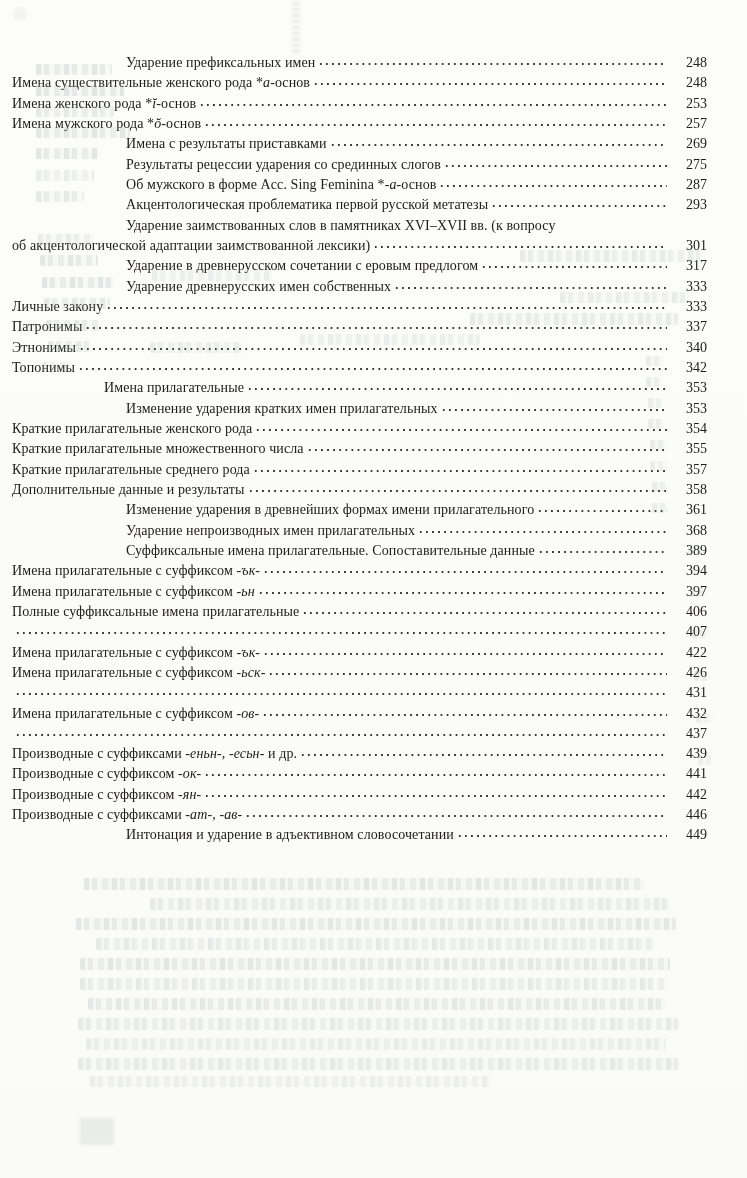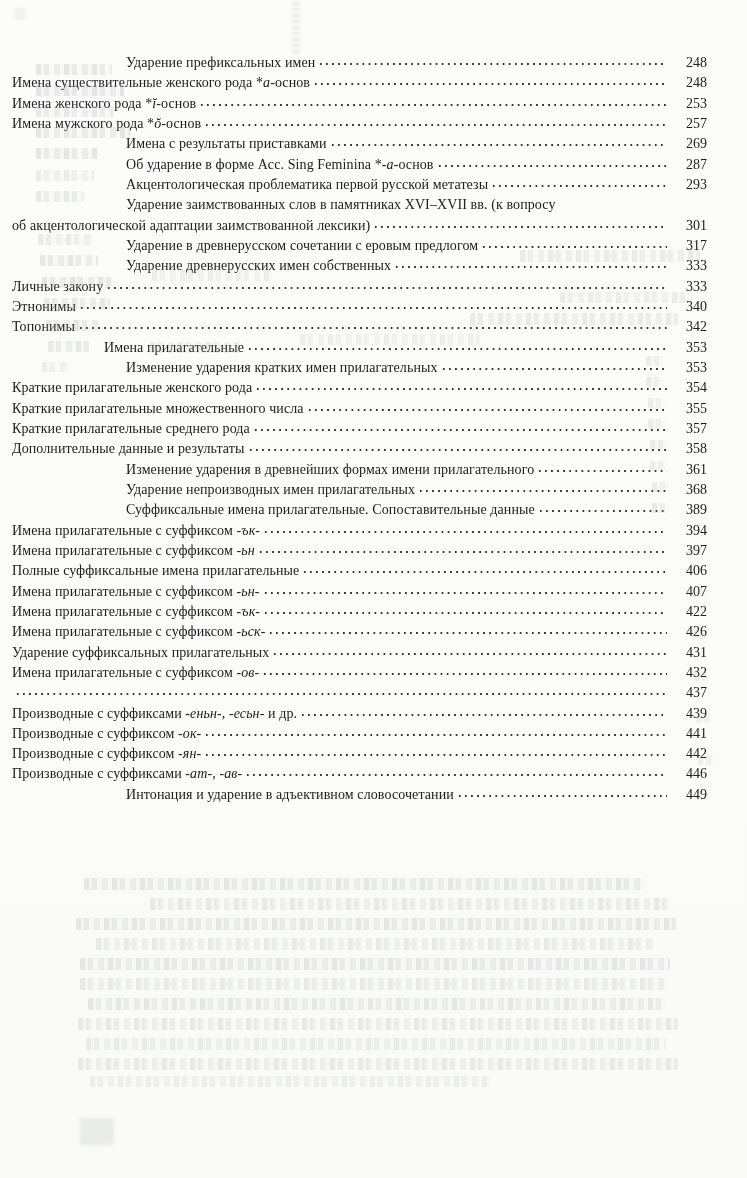--- a/index.html
+++ b/index.html
@@ -84,21 +84,26 @@
         <span class="t"><span>Имена мужского рода *</span><em>ŏ</em><span>-основ</span></span>
         <span class="dots"></span>
         <span class="pg">257</span>
       </div>
       <div class="row lvl1">
         <span class="t"><span>Имена с результаты приставками</span></span>
         <span class="dots"></span>
         <span class="pg">269</span>
       </div>
       <div class="row lvl1">
-        <span class="t"><span>Об ударение в форме Acc. Sing Feminina *-</span><em>а</em><span>-основ</span></span>
+        <span class="t"><span>Результаты рецессии ударения со срединных слогов</span></span>
+        <span class="dots"></span>
+        <span class="pg">275</span>
+      </div>
+      <div class="row lvl1">
+        <span class="t"><span>Об мужского в форме Acc. Sing Feminina *-</span><em>а</em><span>-основ</span></span>
         <span class="dots"></span>
         <span class="pg">287</span>
       </div>
       <div class="row lvl1">
         <span class="t"><span>Акцентологическая проблематика первой русской метатезы</span></span>
         <span class="dots"></span>
         <span class="pg">293</span>
       </div>
       <div class="row lvl1 open">
         <span class="t"><span>Ударение заимствованных слов в памятниках XVI–XVII вв. (к вопросу</span></span>
@@ -117,20 +122,25 @@
         <span class="t"><span>Ударение древнерусских имен собственных</span></span>
         <span class="dots"></span>
         <span class="pg">333</span>
       </div>
       <div class="row lvl2">
         <span class="t"><span>Личные закону</span></span>
         <span class="dots"></span>
         <span class="pg">333</span>
       </div>
       <div class="row lvl2">
+        <span class="t"><span>Патронимы</span></span>
+        <span class="dots"></span>
+        <span class="pg">337</span>
+      </div>
+      <div class="row lvl2">
         <span class="t"><span>Этнонимы</span></span>
         <span class="dots"></span>
         <span class="pg">340</span>
       </div>
       <div class="row lvl2">
         <span class="t"><span>Топонимы</span></span>
         <span class="dots"></span>
         <span class="pg">342</span>
       </div>
       <div class="row lvl0">
@@ -187,36 +197,34 @@
         <span class="t"><span>Имена прилагательные с суффиксом </span><em>-ьн</em></span>
         <span class="dots"></span>
         <span class="pg">397</span>
       </div>
       <div class="row lvl2">
         <span class="t"><span>Полные суффиксальные имена прилагательные</span></span>
         <span class="dots"></span>
         <span class="pg">406</span>
       </div>
       <div class="row lvl2">
-        <span class="t"><span>Имена прилагательные с суффиксом </span><em>-ьн-</em></span>
         <span class="dots"></span>
         <span class="pg">407</span>
       </div>
       <div class="row lvl2">
         <span class="t"><span>Имена прилагательные с суффиксом </span><em>-ък-</em></span>
         <span class="dots"></span>
         <span class="pg">422</span>
       </div>
       <div class="row lvl2">
         <span class="t"><span>Имена прилагательные с суффиксом </span><em>-ьск-</em></span>
         <span class="dots"></span>
         <span class="pg">426</span>
       </div>
       <div class="row lvl2">
-        <span class="t"><span>Ударение суффиксальных прилагательных</span></span>
         <span class="dots"></span>
         <span class="pg">431</span>
       </div>
       <div class="row lvl2">
         <span class="t"><span>Имена прилагательные с суффиксом </span><em>-ов-</em></span>
         <span class="dots"></span>
         <span class="pg">432</span>
       </div>
       <div class="row lvl2">
         <span class="dots"></span>

